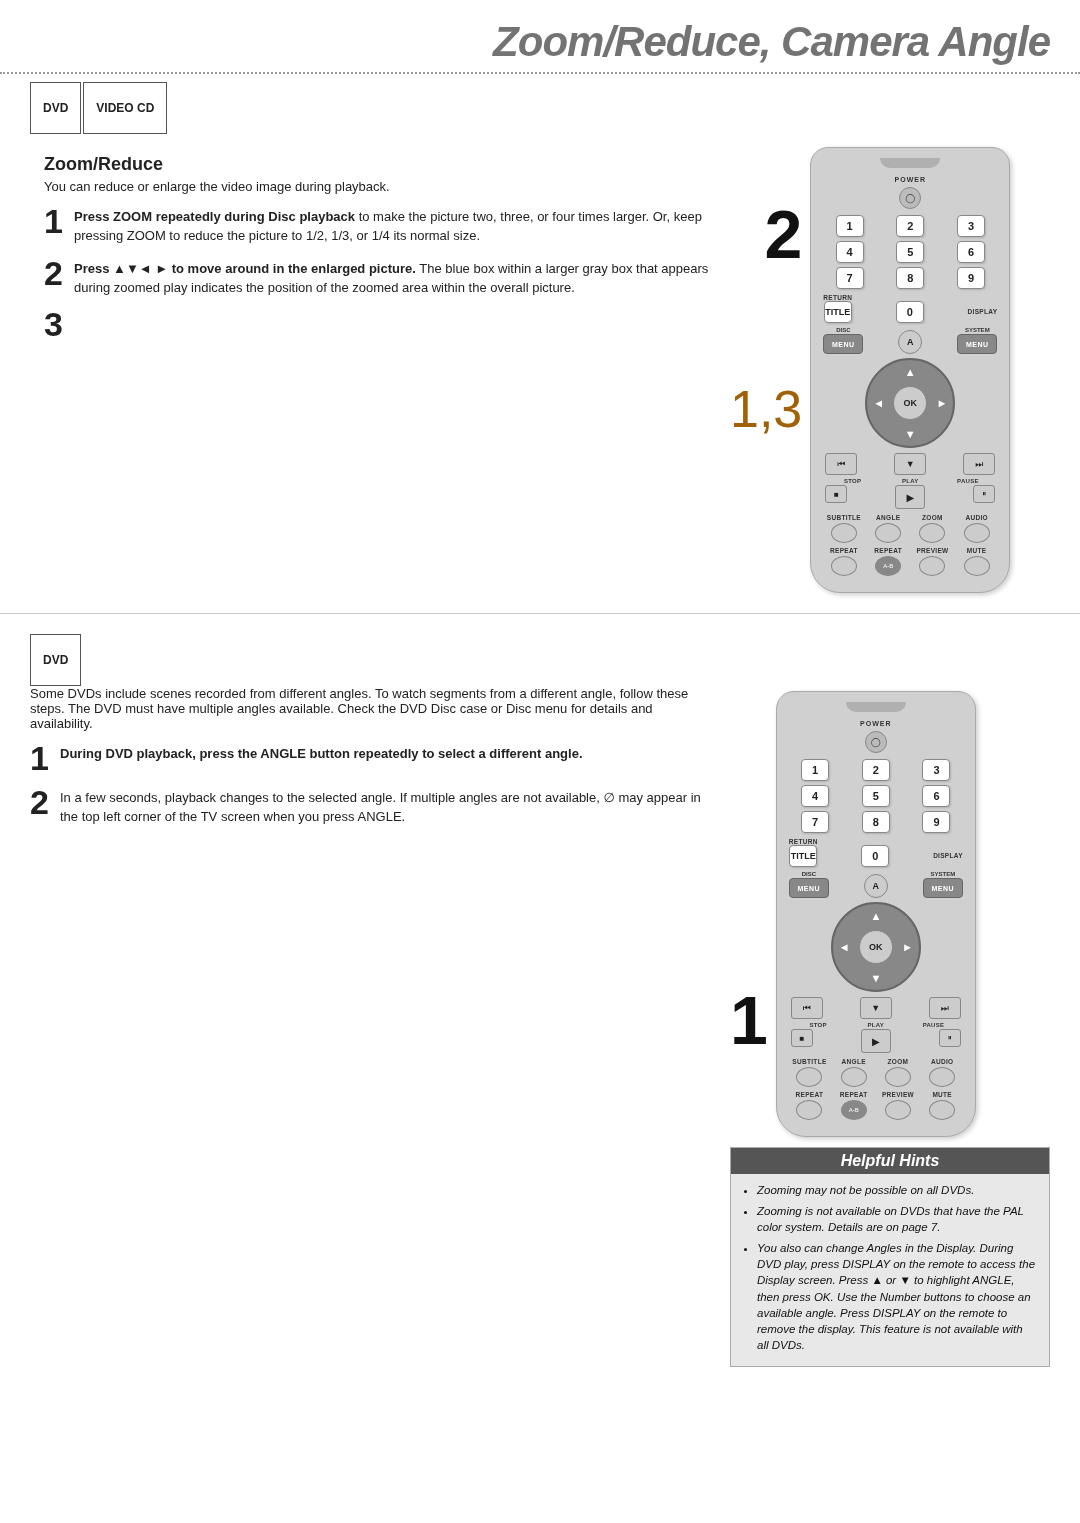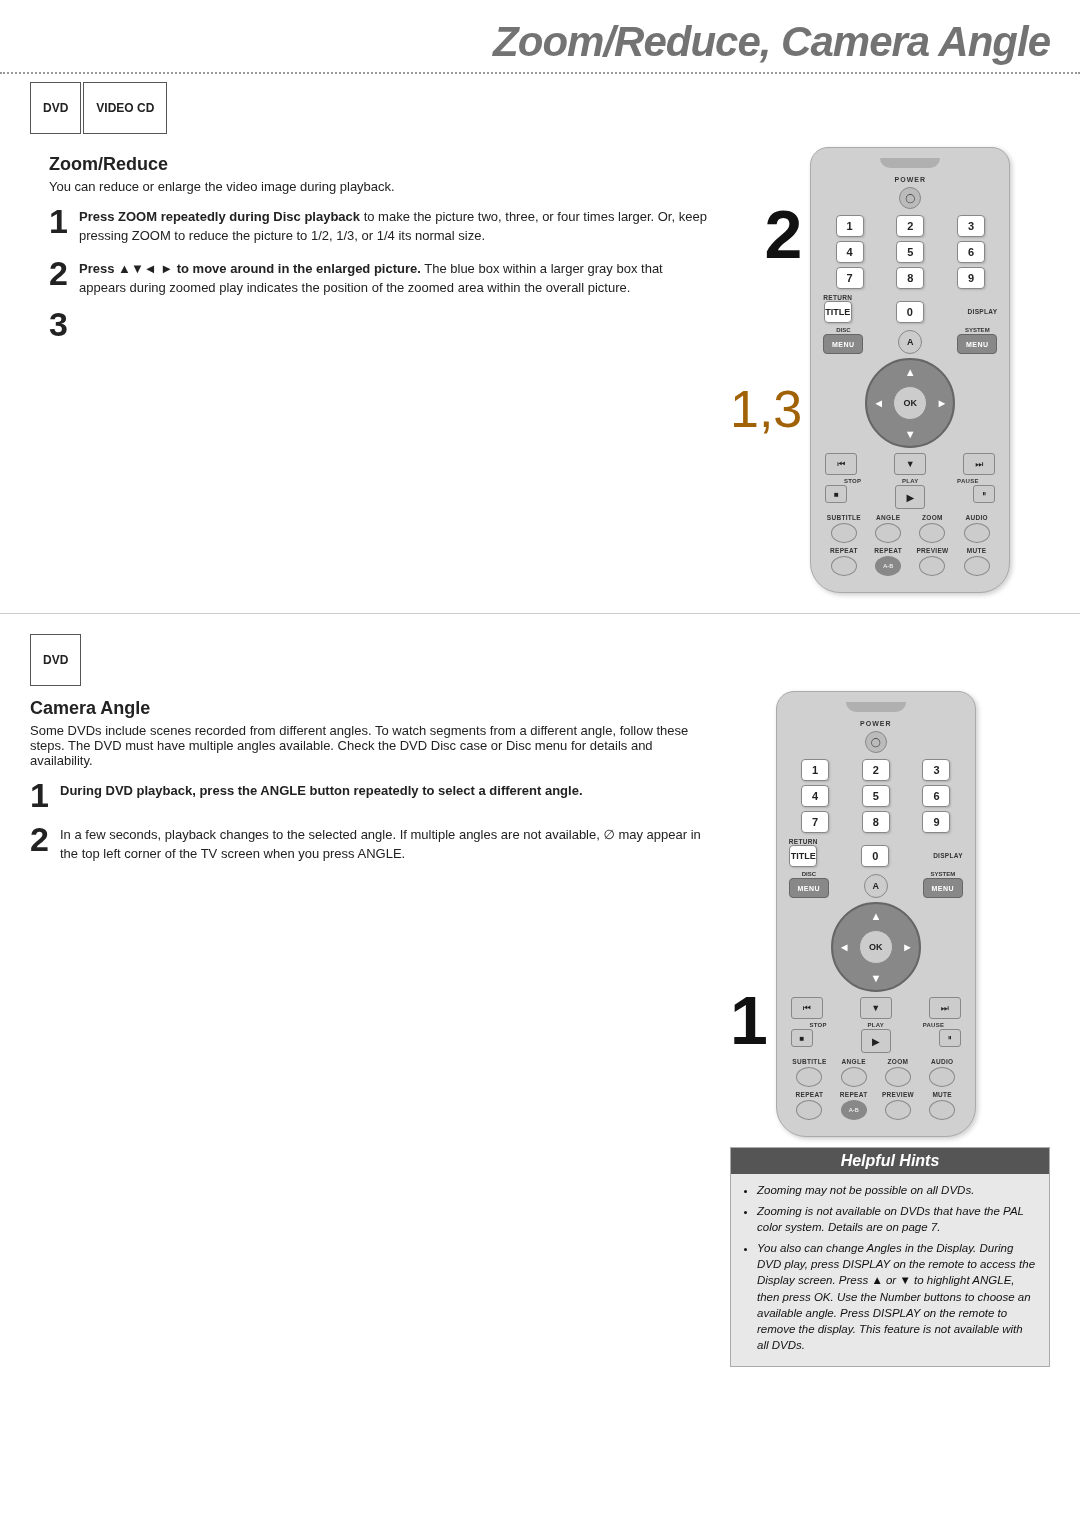--- a/index.html
+++ b/index.html
@@ -383,22 +383,21 @@
 
     .helpful-hints-content li {
       margin-bottom: 5px;
     }
 
     
     .top-area {
       display: flex;
       flex-direction: row;
       gap: 20px;
-      padding: 8px 30px 0 30px;
-      margin-left: 19px;
+      padding: 8px 30px 0 44px;
     }
 
     .top-left {
       flex: 1;
     }
 
     .top-right {
       width: 320px;
       flex-shrink: 0;
     }
@@ -657,21 +656,20 @@
 
 <hr class="section-divider">
 
 <div class="tabs-row" style="margin-top:12px;">
   <div class="tab-box">DVD</div>
 </div>
 
 <div class="bottom-section">
 
   <div class="bottom-left">
-    <div class="section-heading">Camera Angle</div>
     <div class="section-intro">Some DVDs include scenes recorded from different angles. To watch segments from a different angle, follow these steps. The DVD must have multiple angles available. Check the DVD Disc case or Disc menu for details and availability.</div>
 
     <div class="step-label-row">
       <div class="step-num-sm">1</div>
       <div class="step-text">
         <b>During DVD playback, press the ANGLE button repeatedly to select a different angle.</b>
       </div>
     </div>
 
     <div class="step-label-row">

